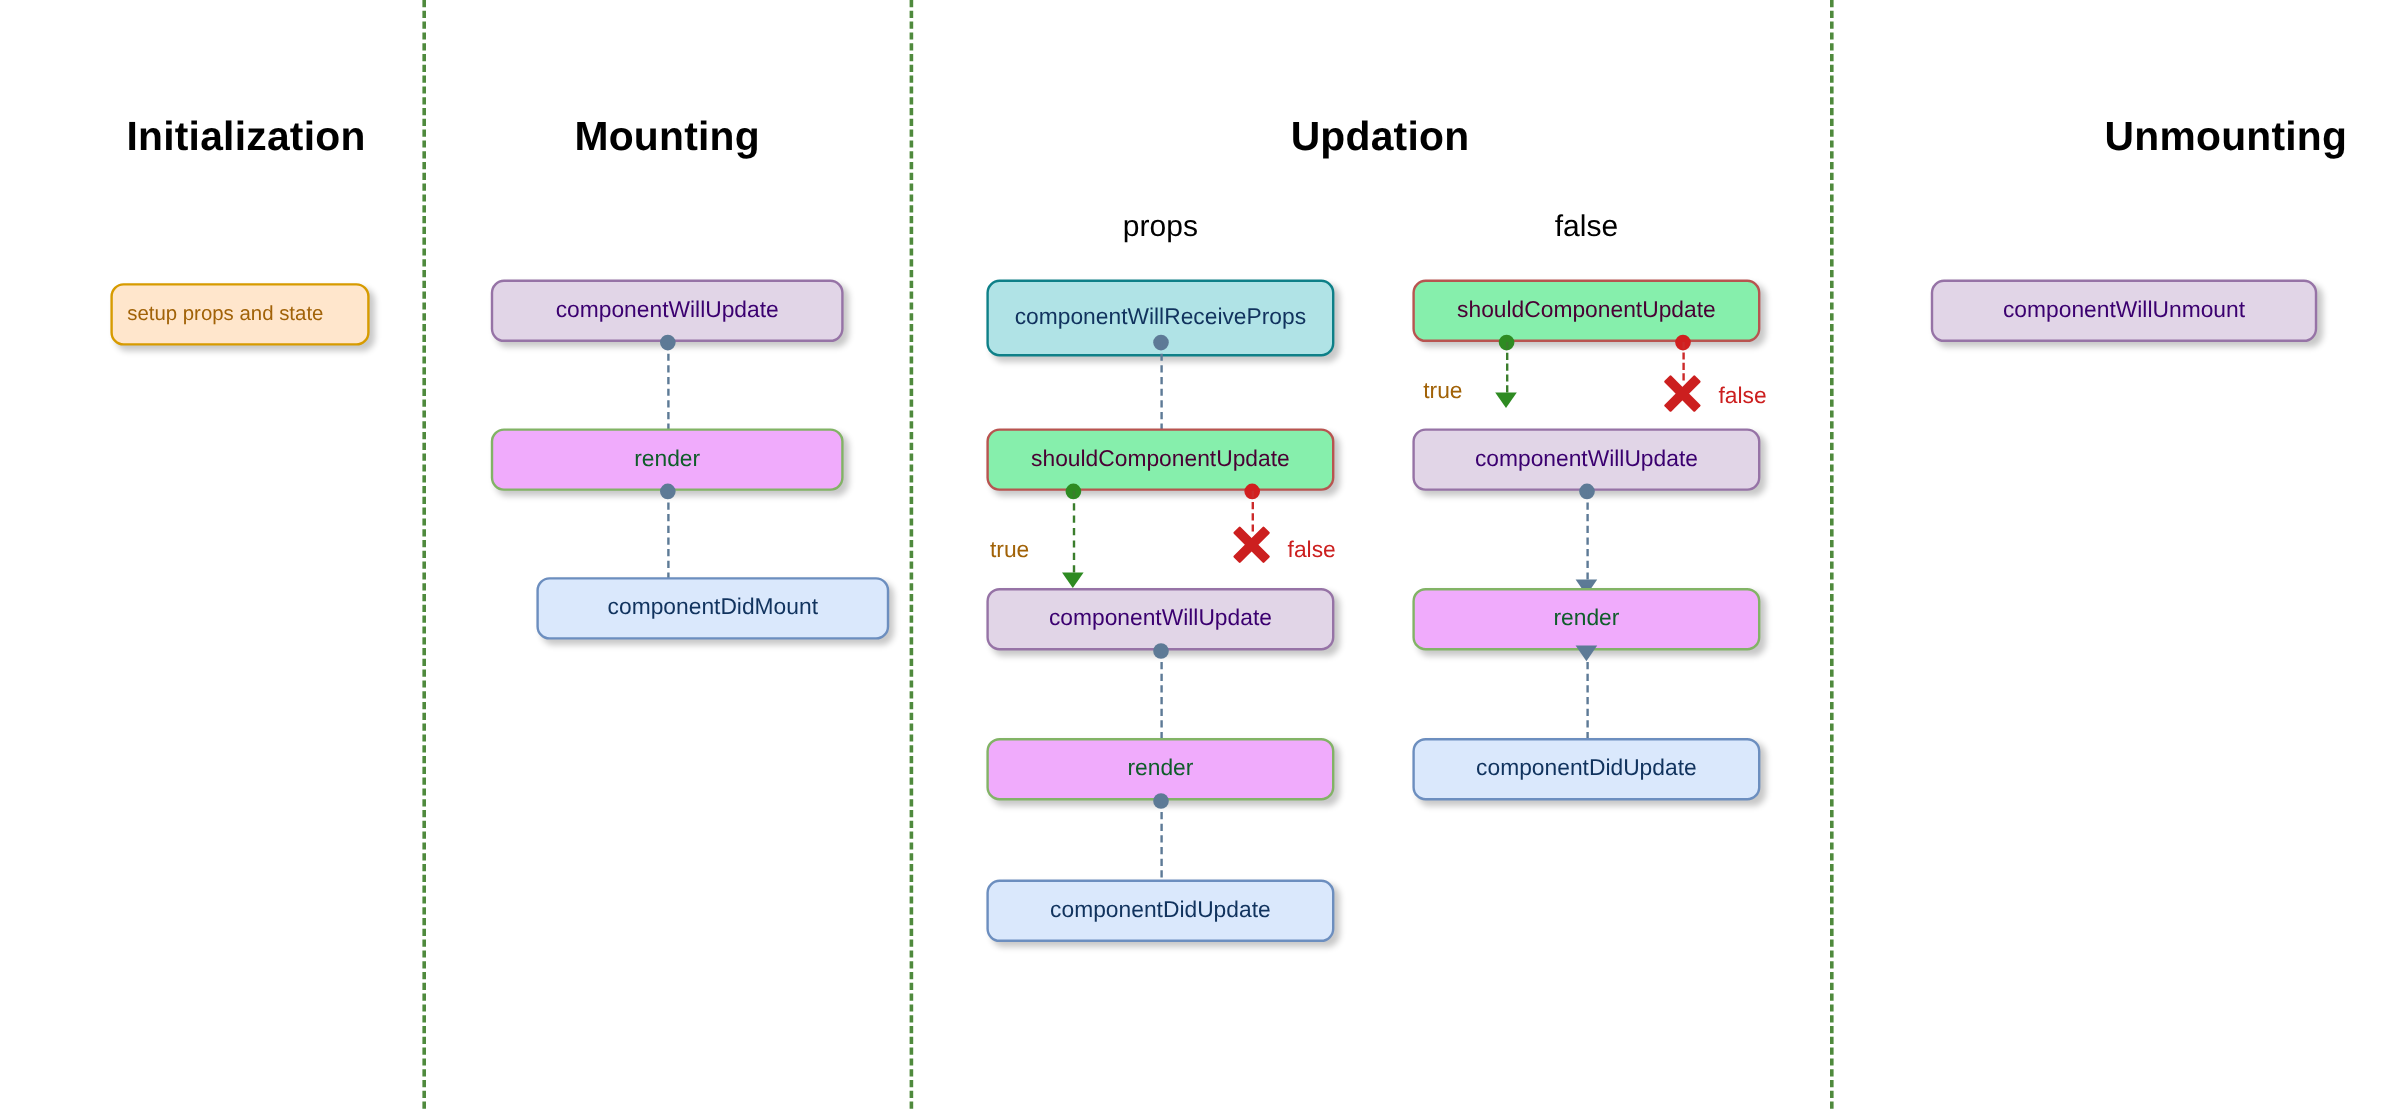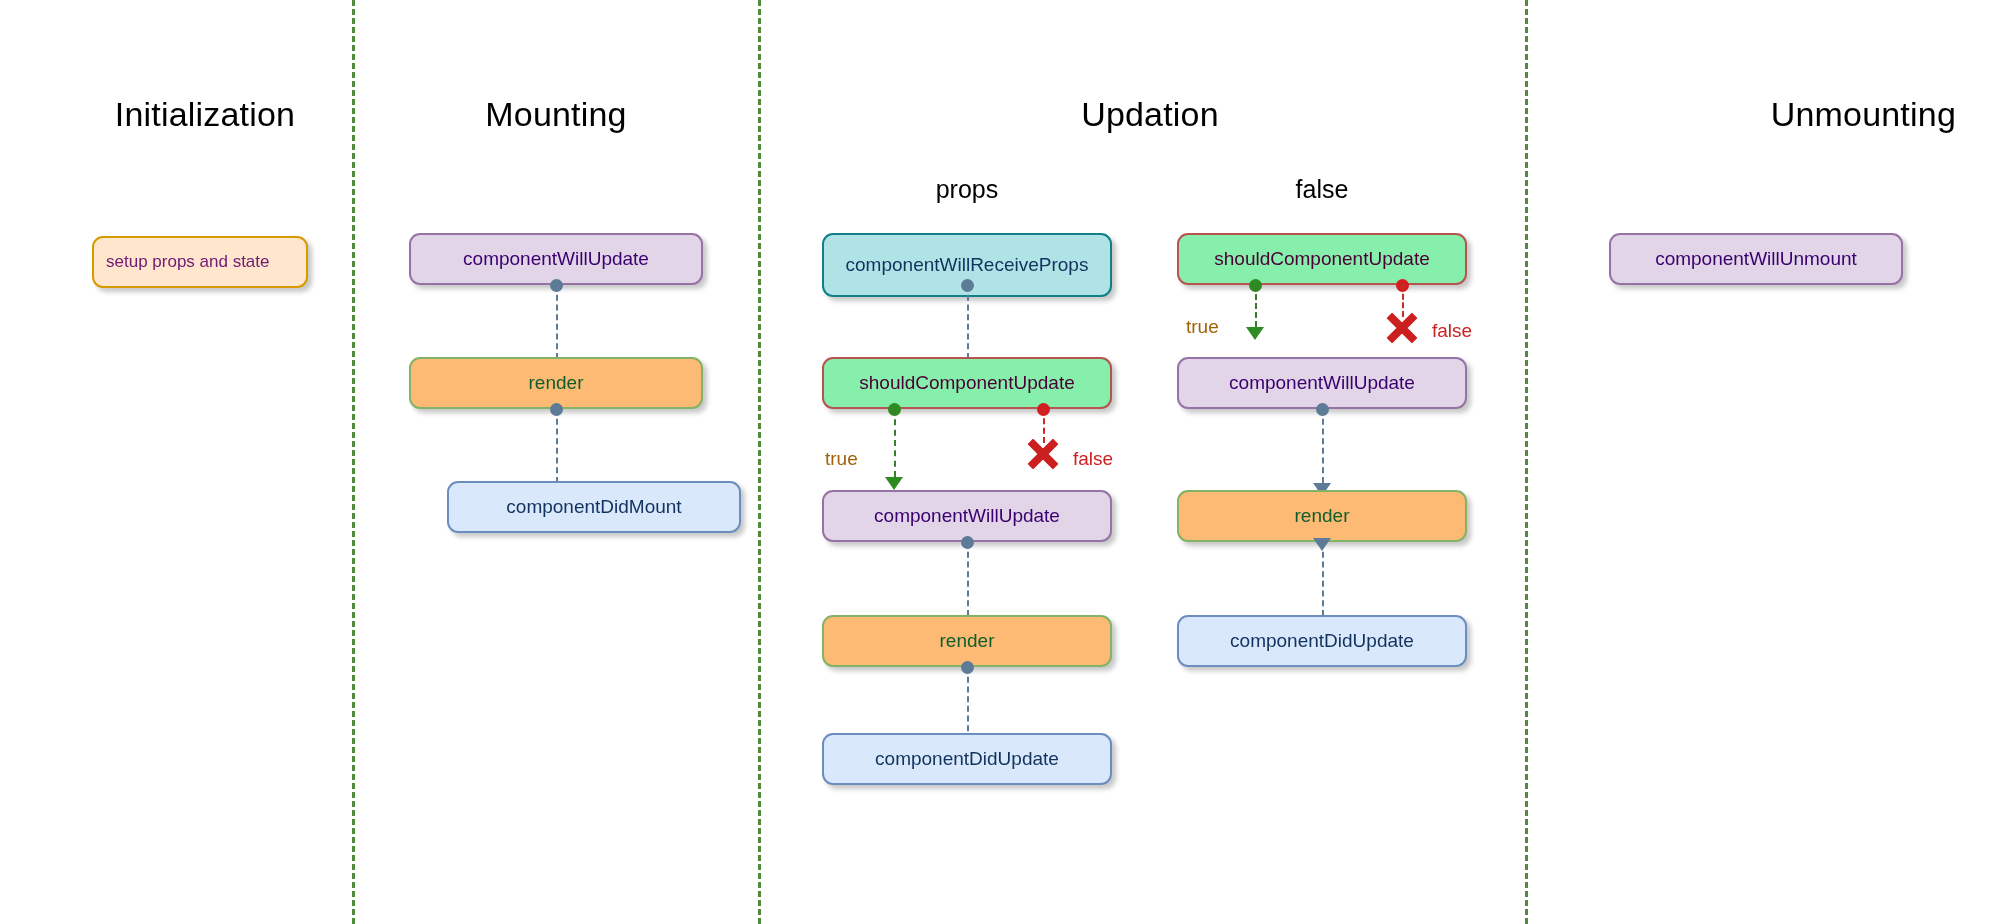--- a/index.html
+++ b/index.html
@@ -15,40 +15,41 @@
   .divider{
     position:absolute;top:0;width:0;height:924px;
     border-left:3px dashed #4f8a3d;
   }
 
   
   .col-title{
     position:absolute;text-align:center;
     font-size:34px;color:#000000;white-space:nowrap;
     letter-spacing:0.2px;
+    font-weight:bold;
   }
   .sub-title{
     position:absolute;text-align:center;
     font-size:25px;color:#000000;white-space:nowrap;
   }
 
   
   .node{
     position:absolute;box-sizing:border-box;
     border-radius:11px;border-width:2px;border-style:solid;
     display:flex;align-items:center;justify-content:center;
     font-size:19px;white-space:nowrap;
     box-shadow:4px 4px 5px rgba(0,0,0,0.22);
   }
   .n-purple{background:#e1d5e7;border-color:#9673a6;color:#3b0070;}
-  .n-green {background:#fdba74;border-color:#82b366;color:#0f5d2a;}
+  .n-green {background:#f0abfc;border-color:#82b366;color:#0f5d2a;}
   .n-blue  {background:#dae8fc;border-color:#6c8ebf;color:#11335e;}
   .n-red   {background:#86efac;border-color:#b85450;color:#4a0034;}
   .n-cyan  {background:#b0e3e6;border-color:#0e8088;color:#11335e;}
-  .n-orange{background:#ffe6cc;border-color:#d79b00;color:#701a75;
+  .n-orange{background:#ffe6cc;border-color:#d79b00;color:#a16207;
             justify-content:flex-start;padding-left:12px;font-size:17px;}
 
   
   .conn{position:absolute;width:0;}
   .conn-line{
     position:absolute;left:0;top:0;width:0;
     border-left-width:2px;border-left-style:dashed;
   }
   .c-gray .conn-line{border-left-color:#5d7a96;}
   .c-green .conn-line{border-left-color:#3a7d2c;}
@@ -190,15 +191,15 @@
   <div class="node n-green" style="left:1177px;top:490px;width:290px;height:52px;">render</div>
 
   <div class="conn c-gray" style="left:1322px;top:542px;height:88px;">
     <div class="arrow arrow-gray" style="top:-4px;"></div>
     <div class="conn-line" style="height:74px;"></div>
     <div class="arrow arrow-gray" style="top:74px;"></div>
   </div>
 
   <div class="node n-blue" style="left:1177px;top:615px;width:290px;height:52px;">componentDidUpdate</div>
 
-  <div class="node n-purple" style="left:1609px;top:233px;width:294px;height:52px;">componentWillUnmount</div>
+  <div class="node n-purple" style="left:1609px;top:233px;width:322px;height:52px;">componentWillUnmount</div>
 
 </div>
 
 </body></html>

